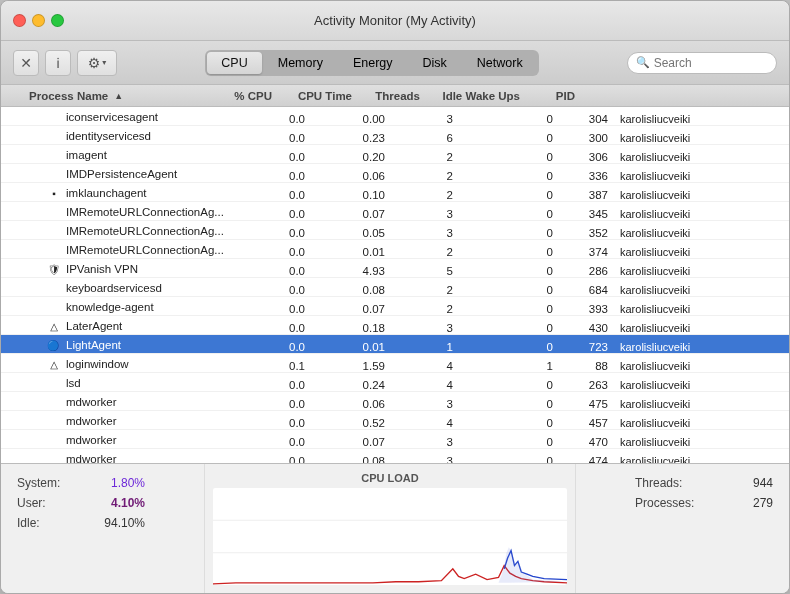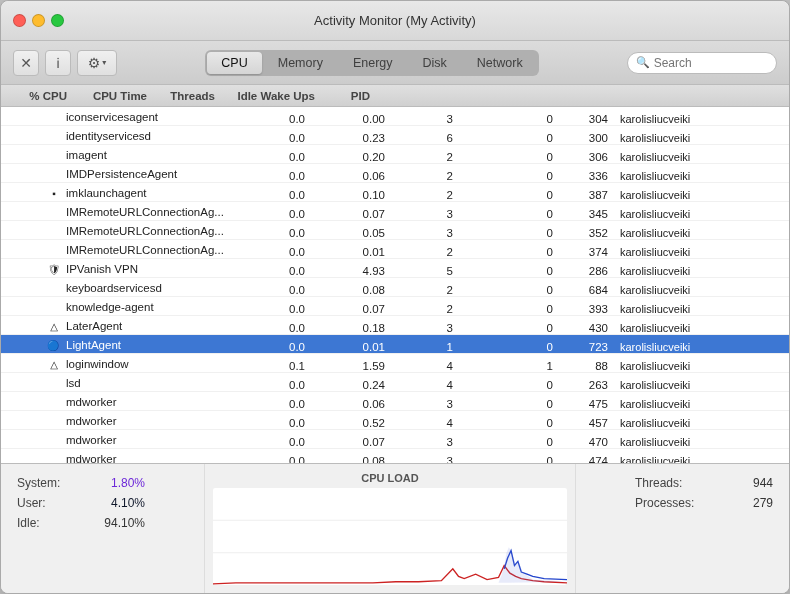--- a/index.html
+++ b/index.html
@@ -93,21 +93,21 @@
       border-radius: 6px;
       padding: 2px;
       gap: 2px;
       margin: 0 auto;
     }
     .tab {
       padding: 4px 14px;
       border-radius: 4px;
       font-size: 12.5px;
       font-weight: 500;
-      color: #404040;
+      color: #000000;
       cursor: pointer;
     }
     .tab.active {
       background: linear-gradient(to bottom, #e8e8e8, #d5d5d5);
       color: #111;
       box-shadow: 0 1px 2px rgba(0,0,0,0.2);
     }
     .search-box {
       display: flex;
       align-items: center;
@@ -217,21 +217,21 @@
       flex-direction: column;
       gap: 6px;
     }
     .stat-row {
       display: flex;
       justify-content: space-between;
       font-size: 12px;
     }
     .stat-label { color: #444; }
     .stat-value-red { color: #6d28d9; font-weight: 400; }
-    .stat-value-blue { color: #0f172a; font-weight: 400; }
+    .stat-value-blue { color: #701a75; font-weight: 700; }
     .stat-value { color: #333; font-weight: 500; }
     .cpu-load-panel {
       flex: 1;
       display: flex;
       flex-direction: column;
       align-items: center;
       padding: 8px;
       border-left: 1px solid #ddd;
       border-right: 1px solid #ddd;
     }
@@ -285,20 +285,24 @@
       <div class="tab">Network</div>
     </div>
 
     <div class="search-box">
       <span class="search-icon-char">🔍</span>
       <input type="text" placeholder="Search" style="">
     </div>
   </div>
 
   <div class="column-header">
+    <div class="col-process col-header-cell">
+      <span>Process Name</span>
+      <span class="sort-arrow">▲</span>
+    </div>
     <div class="col-cpu col-header-cell right">
       <span>% CPU</span>
     </div>
     <div class="col-cputime col-header-cell right">
       <span>CPU Time</span>
     </div>
     <div class="col-threads col-header-cell right">
       <span>Threads</span>
     </div>
     <div class="col-idle col-header-cell right">

